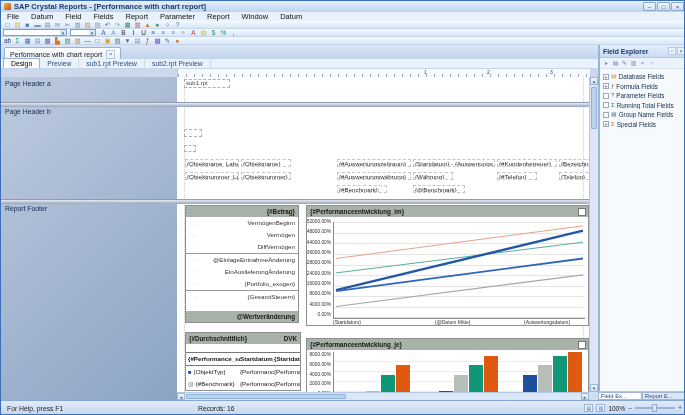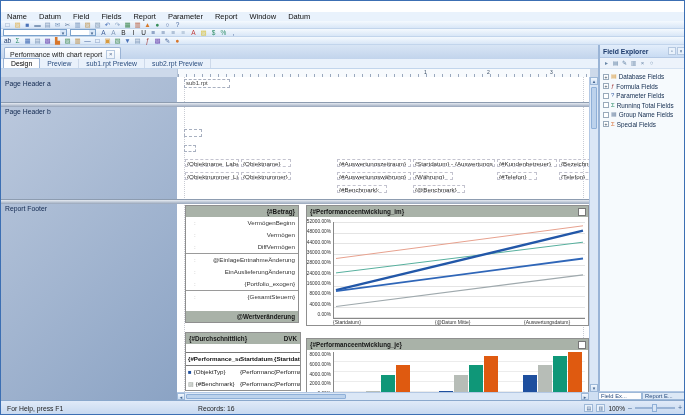--- a/index.html
+++ b/index.html
@@ -120,24 +120,34 @@
   .zoom-pct{font-size:6.5px;color:#1c1c1c;}
   .slider-track{width:40px;height:2px;background:#9ab4d6;position:relative;}
   .slider-thumb{position:absolute;left:17px;top:-3px;width:5px;height:8px;background:#d9e6f6;border:1px solid #8fb0d8;box-sizing:border-box;}
   .zsign{font-size:7px;color:#41638f;line-height:8px;}
 </style>
 </head>
 <body>
 
 <div id="app">
 
+  <div class="abs titlebar">
+    <div class="app-icon"></div>
+    <div class="title-text">SAP Crystal Reports - [Performance with chart report]</div>
+    <div class="win-controls">
+
+    <div class="win-btn">–</div>
+        <div class="win-btn">□</div>
+        <div class="win-btn">×</div>
+      </div>
+  </div>
 
   <div class="abs menubar">
 
-  <div class="menu-item">Name</div>
+  <div class="menu-item">File</div>
       <div class="menu-item">Datum</div>
       <div class="menu-item">Field</div>
       <div class="menu-item">Fields</div>
       <div class="menu-item">Report</div>
       <div class="menu-item">Parameter</div>
       <div class="menu-item">Report</div>
       <div class="menu-item">Window</div>
       <div class="menu-item">Datum</div>
     </div>
 

